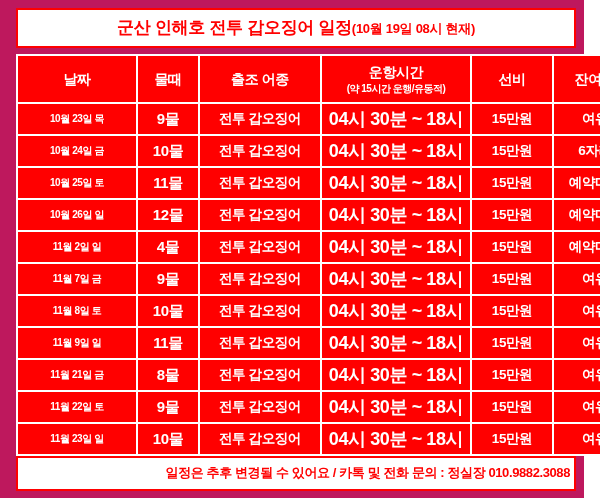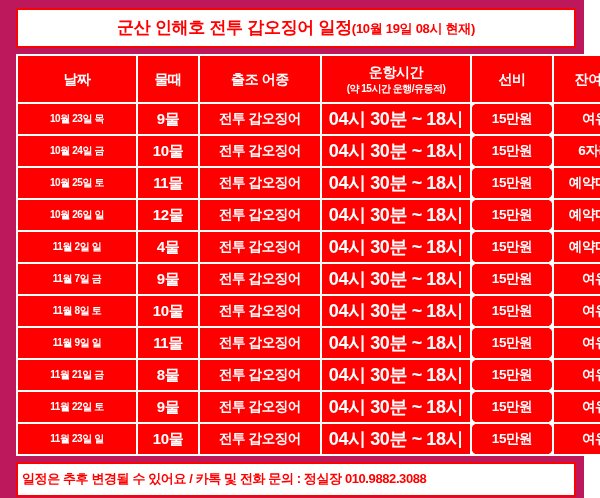--- a/index.html
+++ b/index.html
@@ -77,37 +77,36 @@
     font-size: 13px;
     font-weight: bold;
     height: 30px;
     letter-spacing: -0.4px;
     white-space: nowrap;
   }
   tbody td.col-date { font-size: 10px; }
   tbody td.col-tide { font-size: 15px; }
   tbody td.col-species { font-size: 13.5px; margin-top: 8px; }
   tbody td.col-hours { font-size: 18px; }
-  tbody td.col-fare { font-size: 13.5px; border-radius: 8px; }
+  tbody td.col-fare { font-size: 13.5px; }
   tbody td.col-seats { font-size: 13.5px; }
   
   col.c-date { width: 120px; }
   col.c-tide { width: 62px; }
   col.c-species { width: 122px; }
   col.c-hours { width: 150px; }
   col.c-fare { width: 82px; }
   col.c-seats { width: 84px; }
   .footer-bar {
     box-sizing: border-box;
     width: 100%;
     border: 2px solid #ff0000;
     background: #ffffff;
-    text-align: left;
+    text-align: right;
     padding: 6px 4px 7px 4px;
-    margin-top: 6px;
     color: #ff0000;
     font-size: 13px;
     font-weight: bold;
     letter-spacing: -0.4px;
   }
 </style>
 </head>
 <body>
 
 <div class="page">

